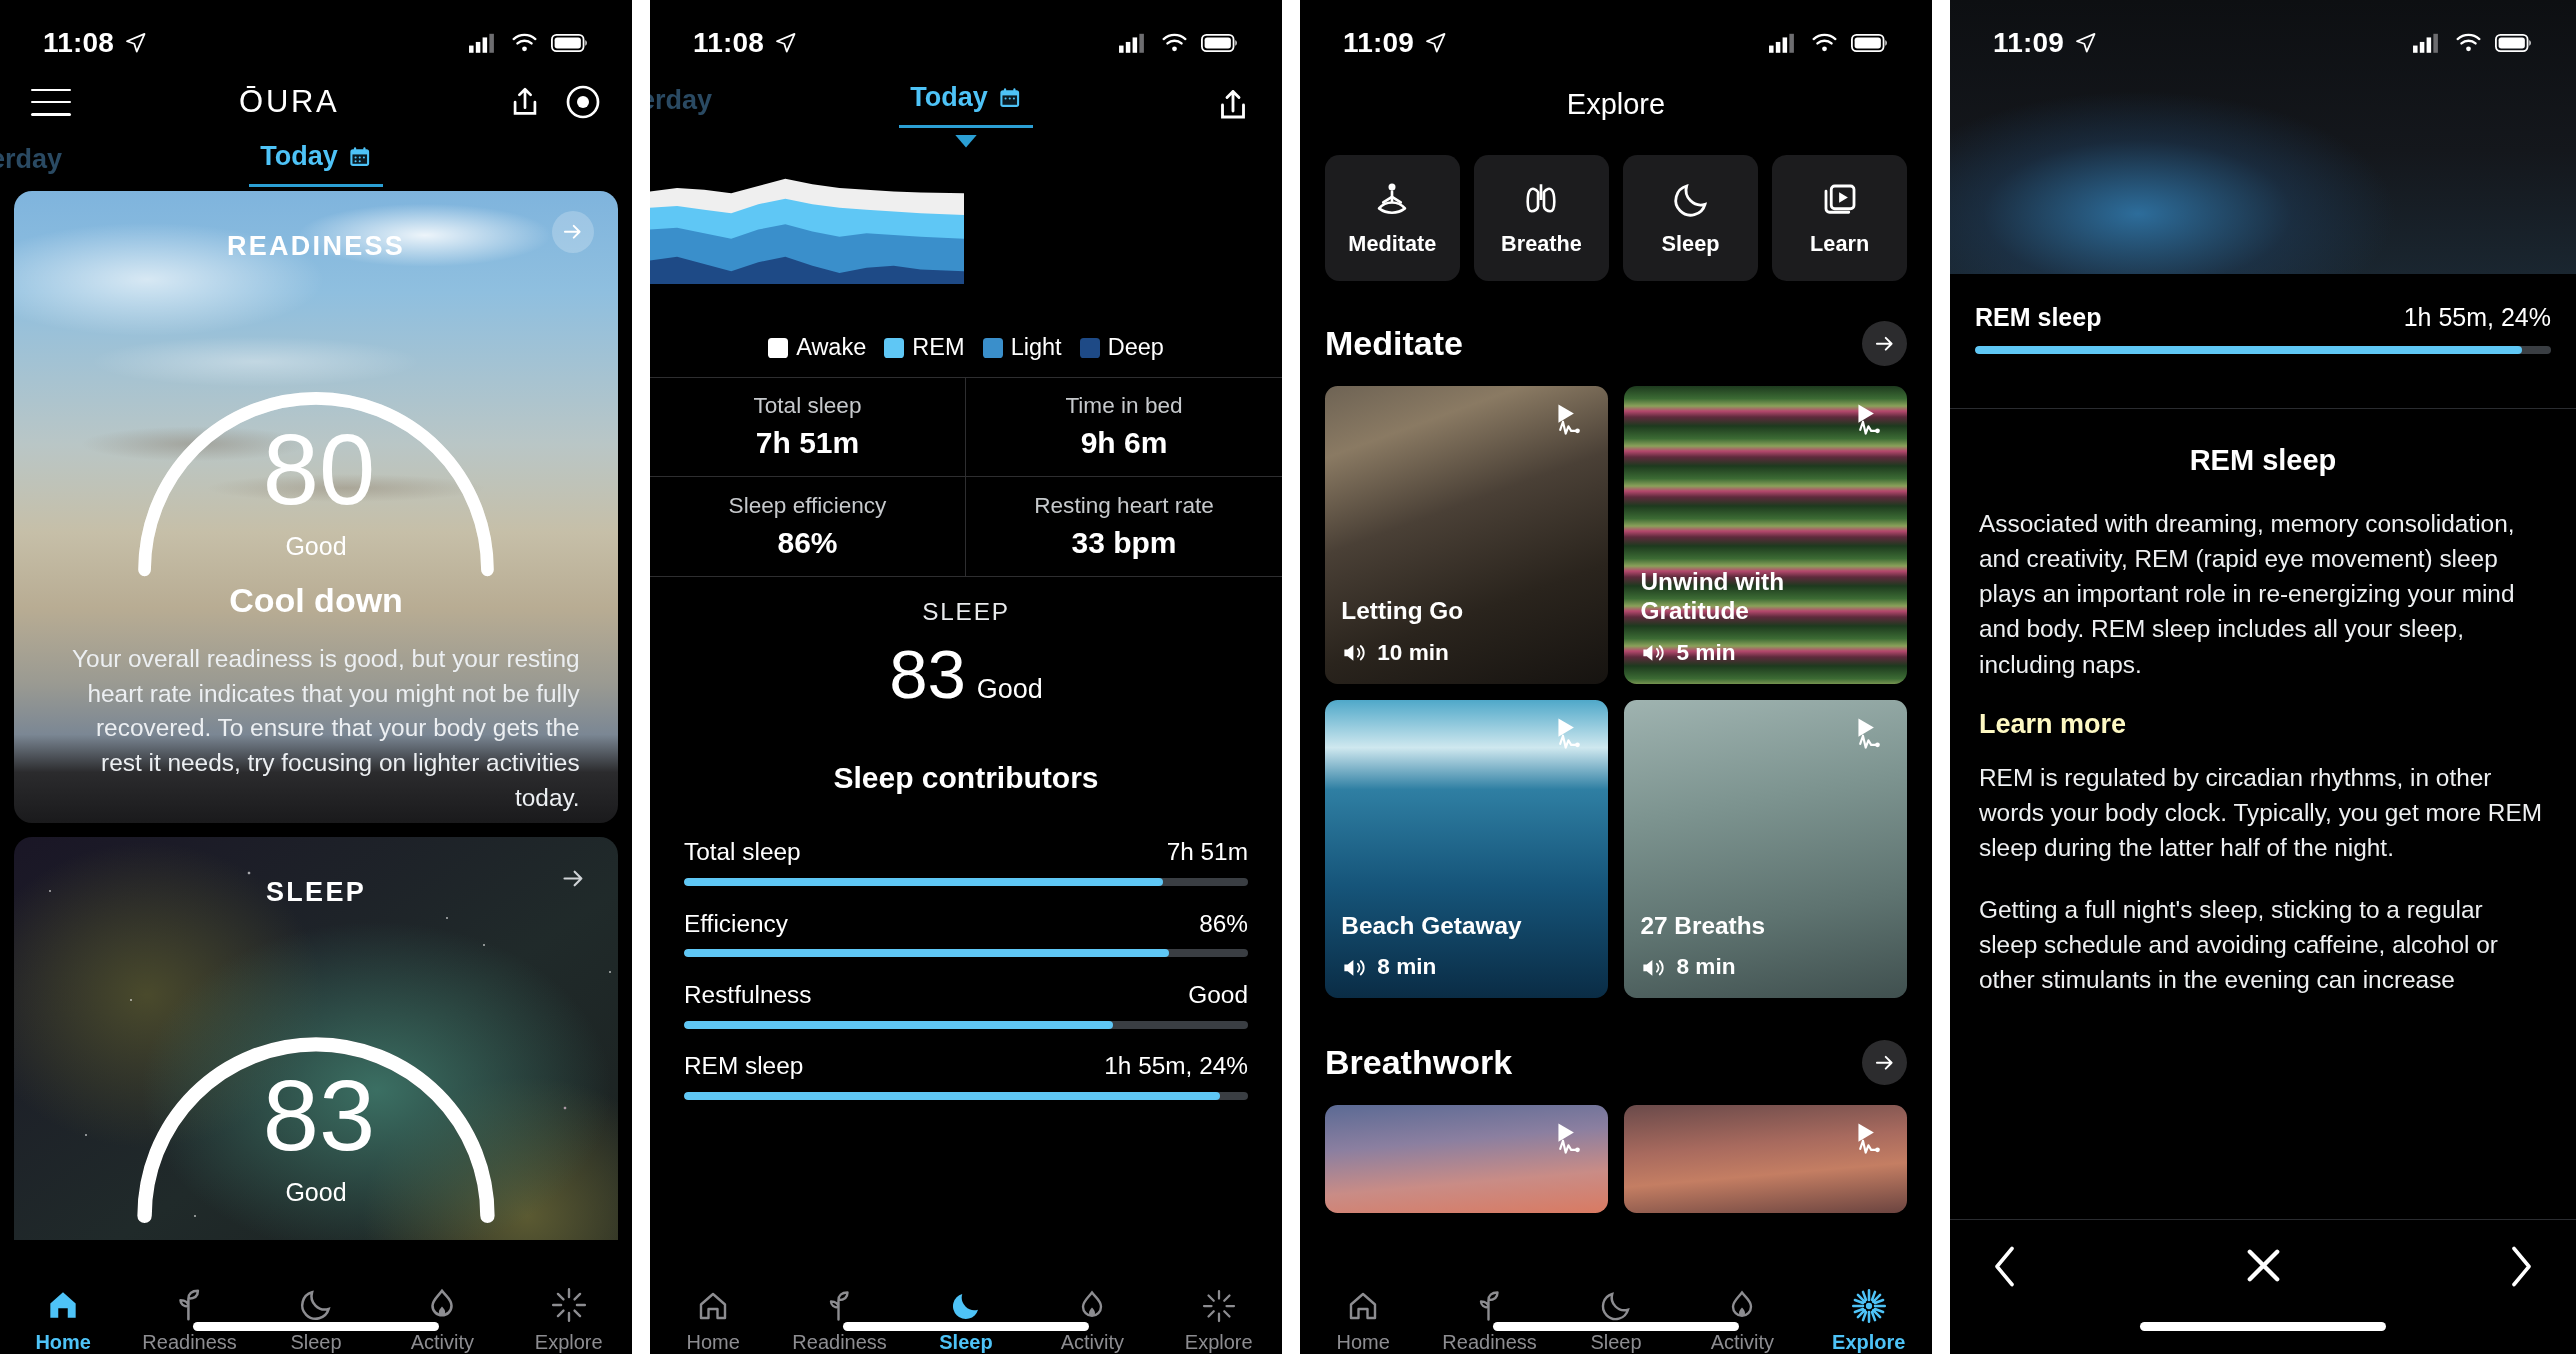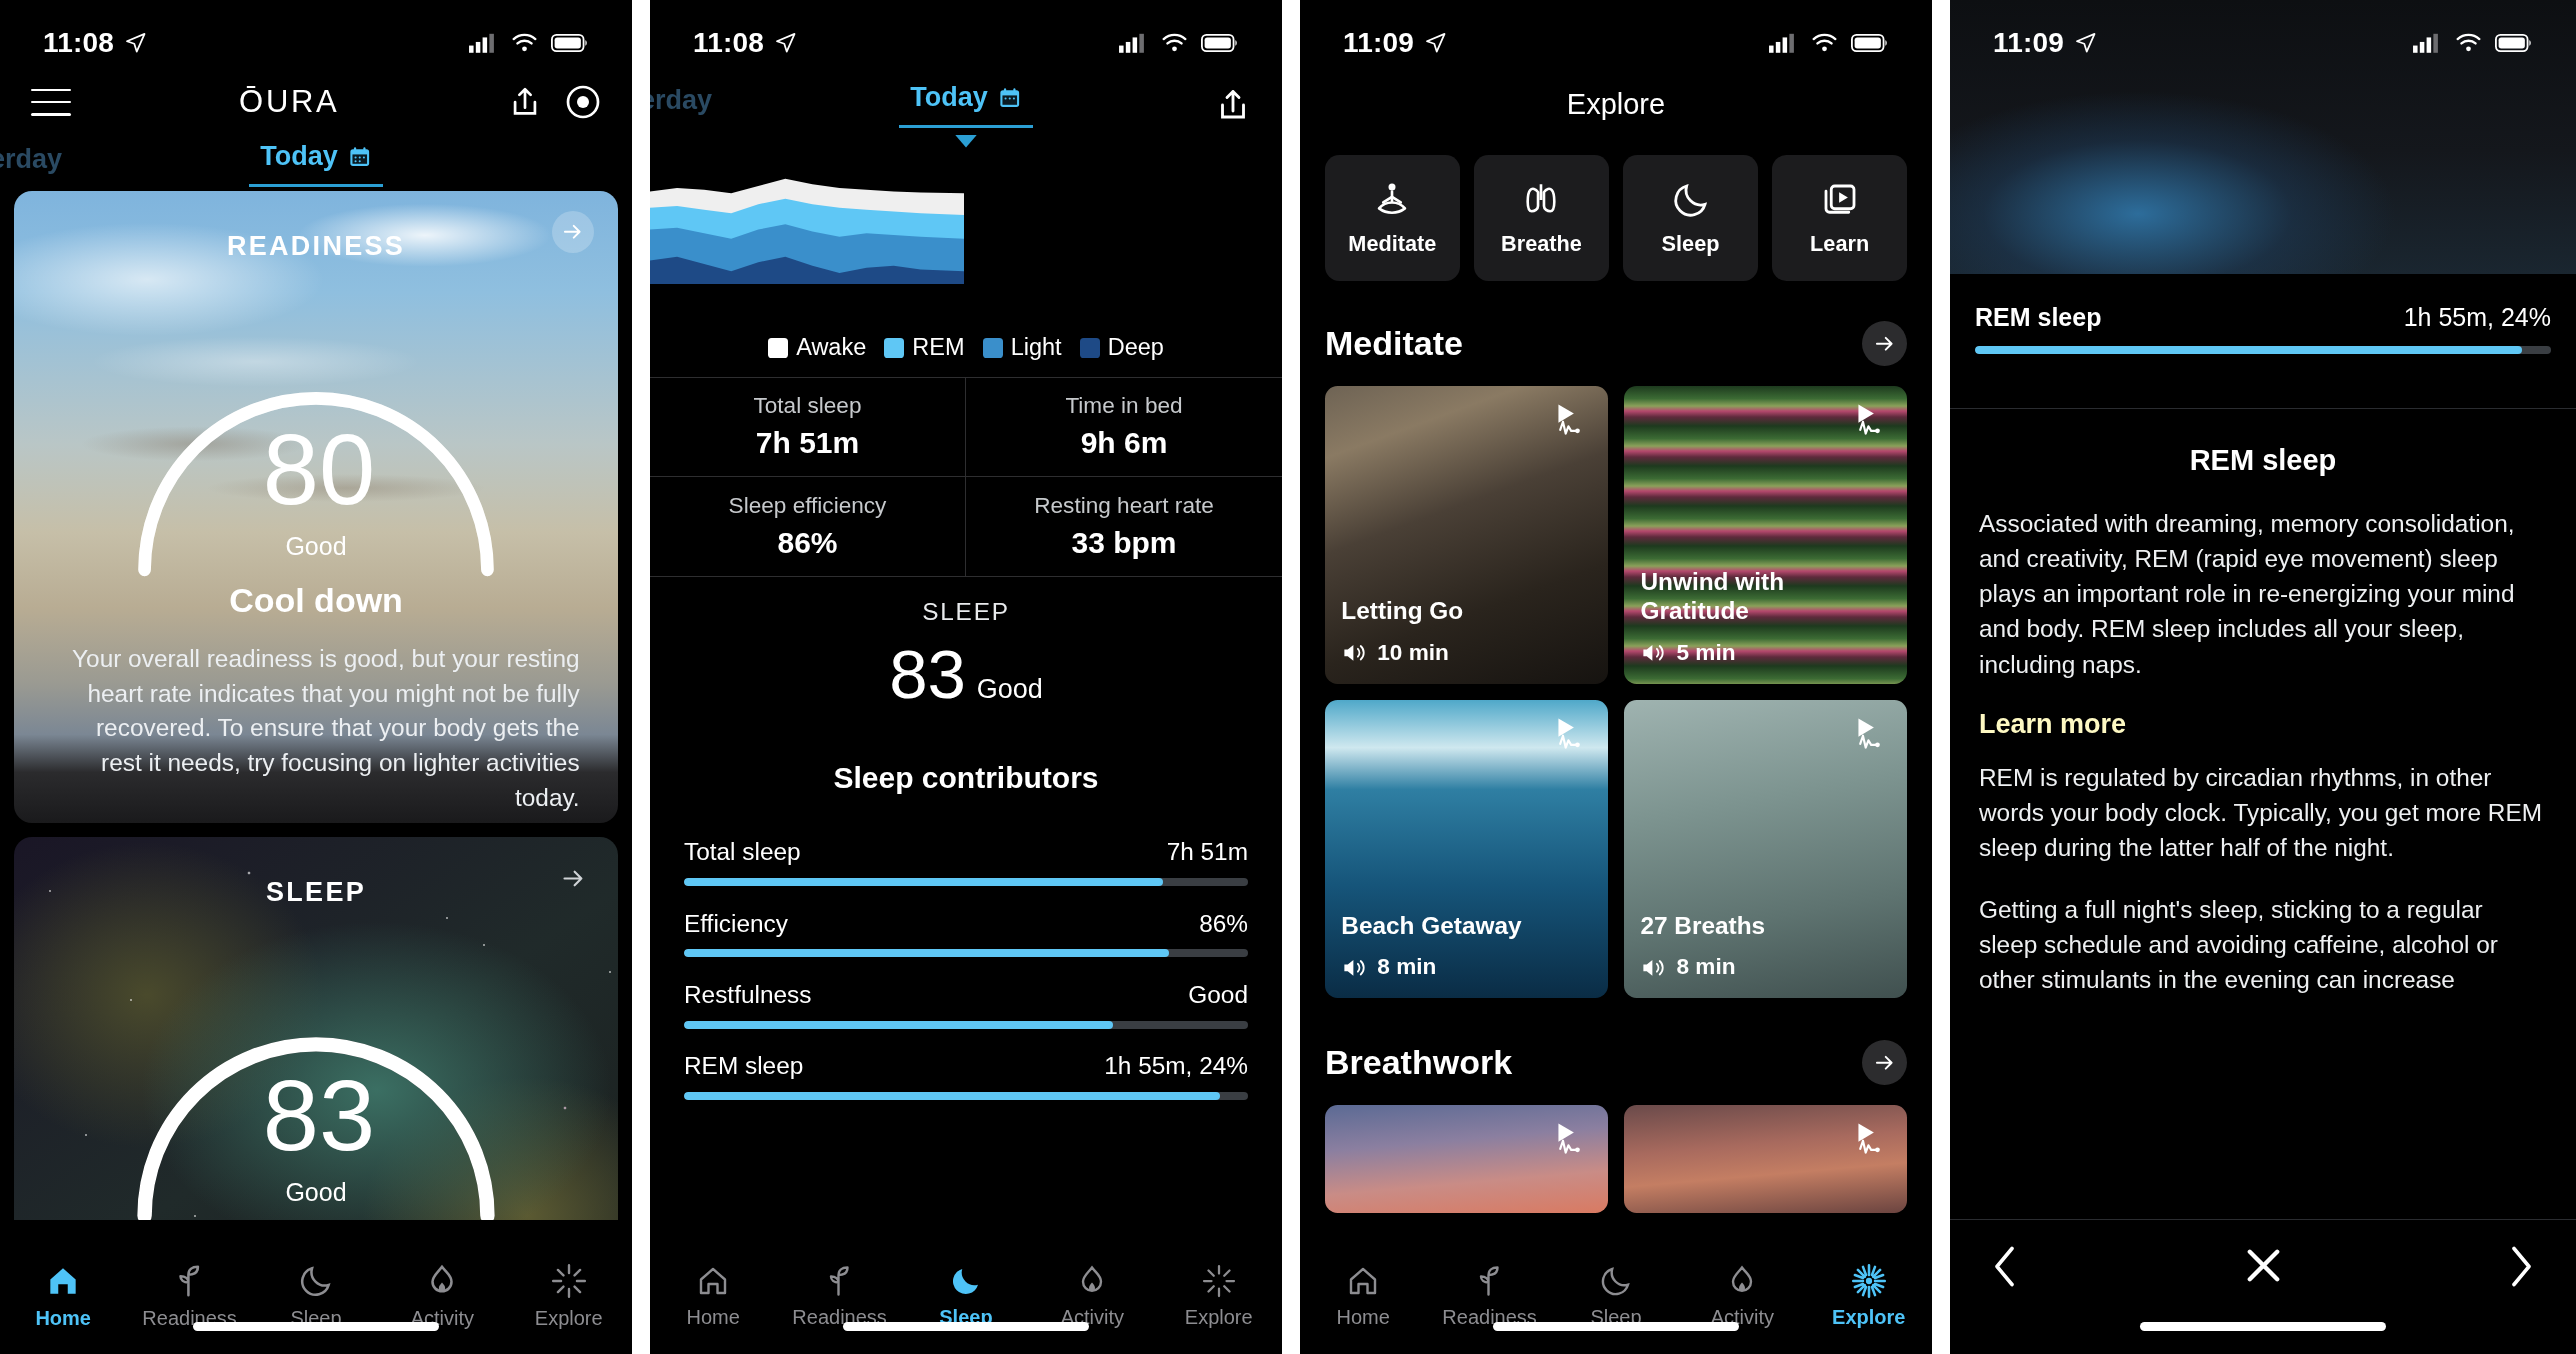--- a/index.html
+++ b/index.html
@@ -163,22 +163,22 @@
   }
   .card-body {
     position: absolute; top: 451px; left: 38px; right: 38px;
     text-align: right; color: #eceff2; font-size: 24.4px; line-height: 1.42;
     z-index: 5;
   }
 
   
   .bottomnav {
     position: absolute; left: 0; right: 0; bottom: 0;
-    height: 134px; background: #000;
-    display: flex; align-items: center; justify-content: space-around;
+    height: 114px; background: #000;
+    display: flex; align-items: flex-end; justify-content: space-around;
     padding-top: 18px; z-index: 50;
   }
   .navitem { display: flex; flex-direction: column; align-items: center; gap: 7.2px; width: 108px; }
   .navitem .lbl { font-size: 20px; color: #8d8d91; }
   .navitem.active .lbl { color: #4ec3f7; font-weight: 700; }
   .homebar {
     position: absolute; bottom: 23.5px; left: 50%; transform: translateX(-50%);
     width: 246px; height: 9px; border-radius: 5.4px; background: #fff; z-index: 55;
   }
 

